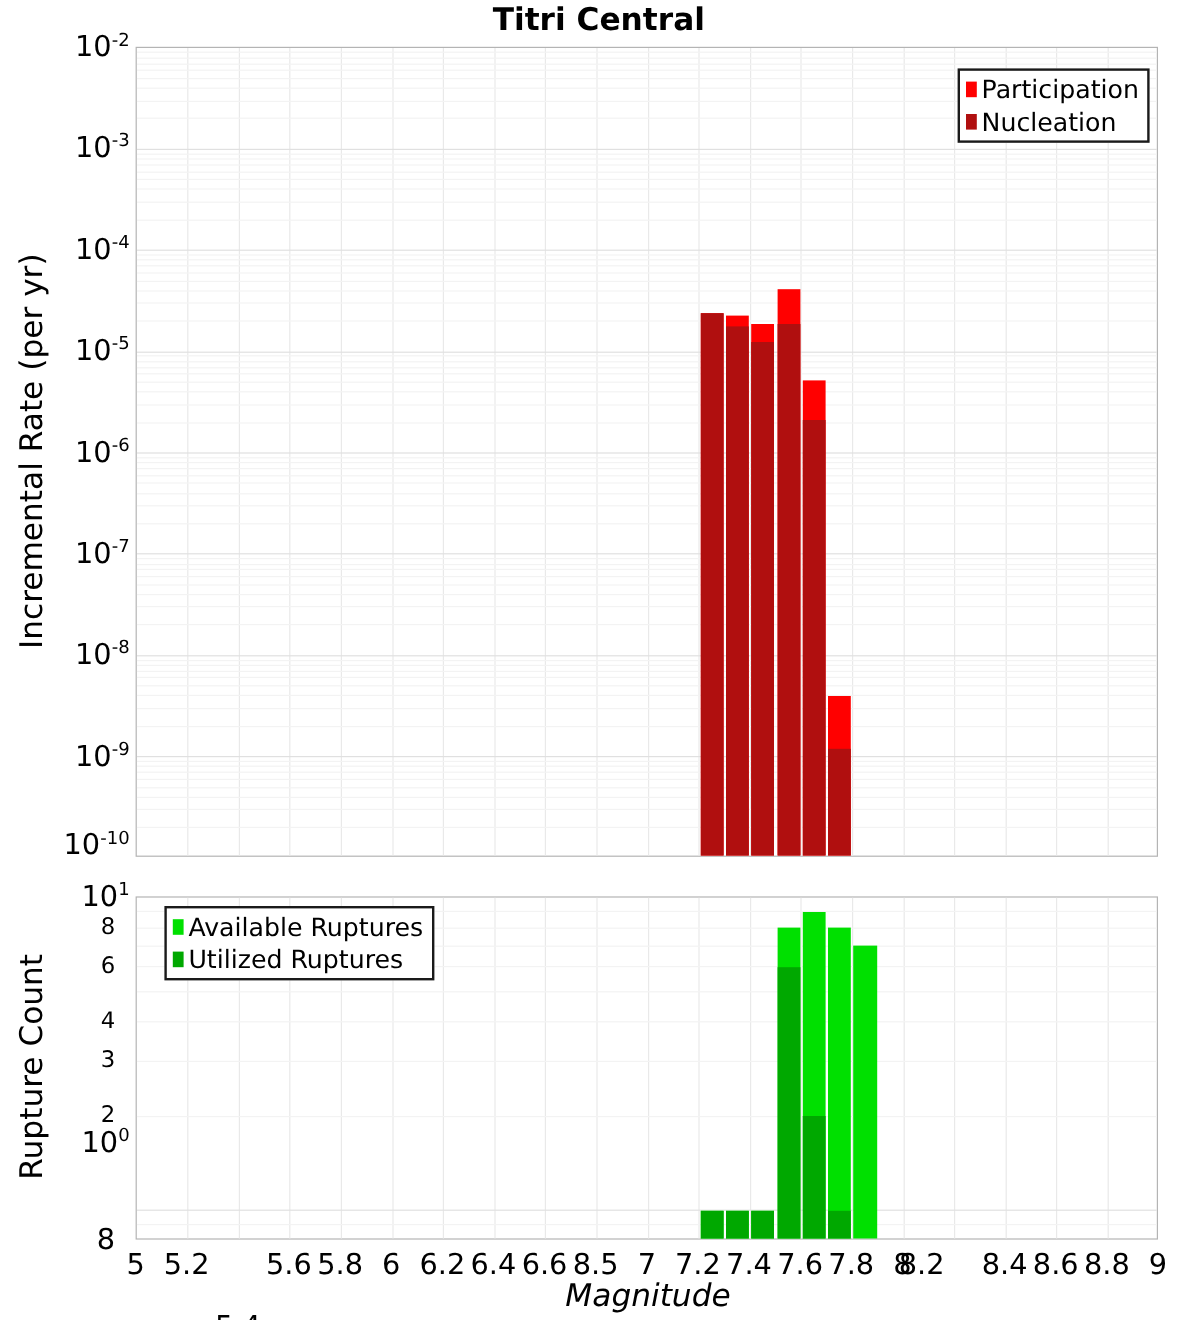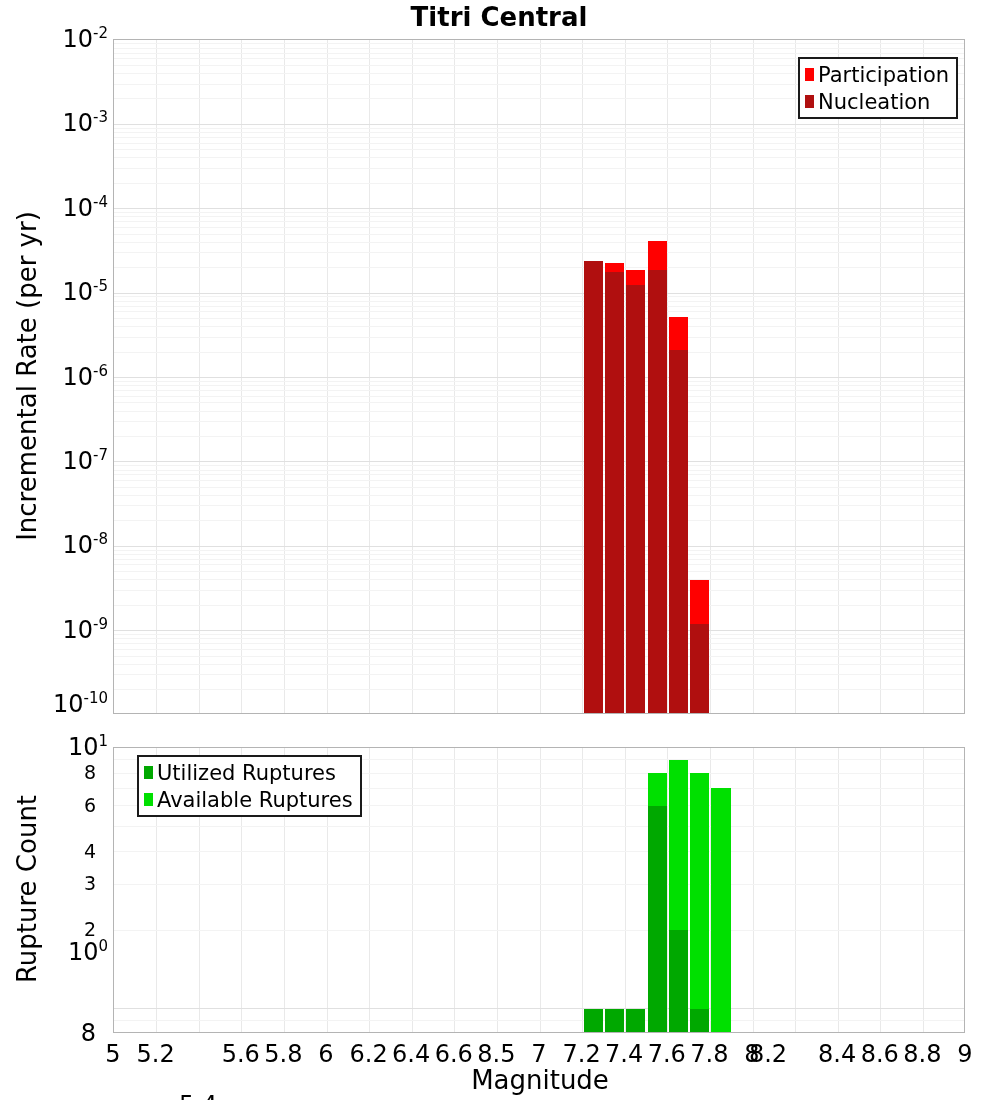--- a/index.html
+++ b/index.html
@@ -9,21 +9,21 @@
   .gl{position:absolute;pointer-events:none;}
   .gl.v{width:1px;top:0;}
   .gl.h{height:1px;left:0;}
   .bar{position:absolute;}
   .ytick{position:absolute;left:0;text-align:right;font-size:24px;line-height:30px;height:30px;white-space:nowrap;}
   .ytick.small{font-size:19px;}
   .texp{font-size:15px;position:relative;top:-9px;letter-spacing:0px;}
   .xtick{position:absolute;width:64px;text-align:center;font-size:24px;line-height:26px;}
   .axis-title{position:absolute;font-size:26px;white-space:nowrap;}
   .axis-title.rot{transform:translate(-50%,-50%) rotate(-90deg);}
-  .axis-title.hor{transform:translateX(-50%);}
+  .axis-title.hor{transform:translateX(-50%);font-style:italic;}
   #chart-title{position:absolute;font-size:26px;font-weight:bold;white-space:nowrap;transform:translateX(-50%);text-align:center;}
   .legend{position:absolute;background:#fff;border:2px solid #1a1a1a;padding:2px 7px 2px 5px;z-index:6;}
   .li{display:flex;align-items:center;height:27px;font-size:21px;white-space:nowrap;}
   .sw{width:9px;height:13px;margin-right:4px;display:inline-block;flex:0 0 auto;}
 </style>
 </head>
 <body>
 
 <div id="fig">
 
@@ -191,26 +191,26 @@
       <span>Participation</span>
     </div>
     <div class="li">
       <span class="sw" id="sw-nucleation" style="background: rgb(176, 15, 15);"></span>
       <span>Nucleation</span>
     </div>
   </div>
 
   <div class="legend" id="legend-bottom" style="left:137px;top:755px;">
     <div class="li">
+      <span class="sw" id="sw-available" style="background: rgb(0, 224, 0);"></span>
+      <span>Available Ruptures</span>
+    </div>
+    <div class="li">
       <span class="sw" id="sw-utilized" style="background: rgb(0, 168, 0);"></span>
       <span>Utilized Ruptures</span>
-    </div>
-    <div class="li">
-      <span class="sw" id="sw-available" style="background: rgb(0, 224, 0);"></span>
-      <span>Available Ruptures</span>
     </div>
   </div>
 
   <div id="ticks-layer">
       <div class="ytick" style="width: 108px; top: 24px;"><span>10</span><span class="texp">-2</span></div>
       <div class="ytick" style="width: 108px; top: 108.375px;"><span>10</span><span class="texp">-3</span></div>
       <div class="ytick" style="width: 108px; top: 192.75px;"><span>10</span><span class="texp">-4</span></div>
       <div class="ytick" style="width: 108px; top: 277.125px;"><span>10</span><span class="texp">-5</span></div>
       <div class="ytick" style="width: 108px; top: 361.5px;"><span>10</span><span class="texp">-6</span></div>
       <div class="ytick" style="width: 108px; top: 445.875px;"><span>10</span><span class="texp">-7</span></div>

